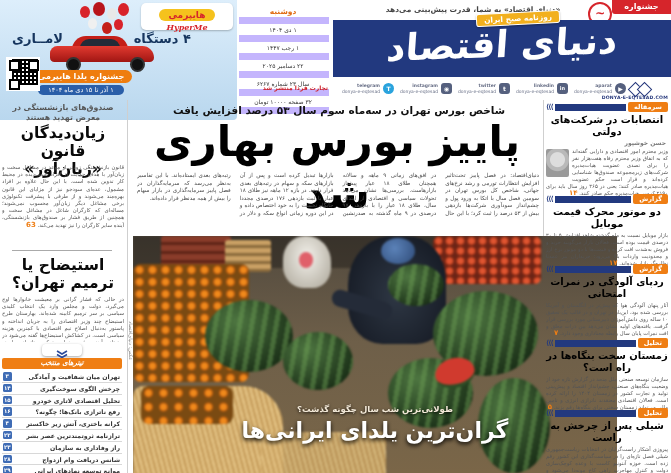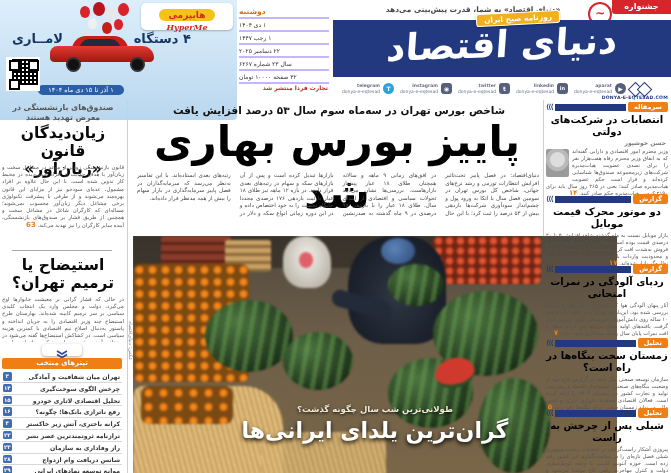--- a/index.html
+++ b/index.html
@@ -18,21 +18,21 @@
   .car-roof{left:72px;top:36px;width:56px;height:14px;background:#c41f18;border-radius:22px 22px 0 0;}
   .car-glass{left:80px;top:39px;width:40px;height:9px;background:#242b38;border-radius:14px 14px 0 0;}
   .wheel{position:absolute;width:11px;height:11px;background:#111;border-radius:50%;border:2px solid #333;}
   .fest-band{left:30px;top:70px;width:102px;height:13px;background:#ef7d0e;border-radius:7px;color:#fff;font-size:8px;font-weight:bold;text-align:center;line-height:13px;}
   .date-band{left:38px;top:85px;width:86px;height:10px;background:#2a5ea8;border-radius:5px;color:#fff;font-size:6.5px;text-align:center;line-height:10px;}
   .qr{left:6px;top:57px;width:30px;height:30px;background:#fff;padding:2px;}
   .qr-in{width:26px;height:26px;background-image:repeating-linear-gradient(0deg,#000 0 2px,transparent 2px 4px),repeating-linear-gradient(90deg,#000 0 2px,#fff 2px 4px);}
   .qr-f{position:absolute;width:7px;height:7px;border:2px solid #000;background:#fff;}
   
   .dateline{left:239px;top:6px;width:90px;}
-  .dl-row{border-bottom:2px solid #c4b5fd;font-size:6px;color:#333;text-align:left;padding:2px 2px 1px 0;line-height:8px;}
+  .dl-row{border-bottom:7px solid #c4b5fd;font-size:6px;color:#333;text-align:center;padding:2px 2px 1px 0;line-height:8px;}
   .dl-week{color:#e06a10;font-weight:bold;font-size:7.5px;}
   .red-note{left:240px;top:84px;width:88px;font-size:6px;color:#cf2127;font-weight:bold;text-align:right;}
   
   .ribbon{left:612px;top:0;width:59px;height:14px;background:#d6252b;color:#fff;font-size:8px;font-weight:bold;text-align:center;line-height:14px;border-radius:0 0 0 3px;}
   .scribble{left:588px;top:2px;width:20px;height:20px;background:#fff;border:2px solid #d6252b;border-radius:50%;color:#d6252b;font-weight:bold;font-size:12px;text-align:center;line-height:18px;}
   .slogan{left:348px;top:5px;width:250px;font-size:7.5px;color:#444;font-weight:bold;text-align:center;}
   .blue-band{left:333px;top:20px;width:338px;height:57px;background:#22397f;}
   .mast-title{position:absolute;left:0;top:2px;width:100%;text-align:center;color:#fff;font-size:37px;font-weight:bold;
               transform:skewX(-6deg) rotate(-2deg);font-family:"DejaVu Serif","DejaVu Sans",serif;}
   .badge{left:476px;top:12px;background:#f2b01e;border:1px solid #fff;border-radius:3px;color:#fff;font-size:7.5px;font-weight:bold;
@@ -77,21 +77,21 @@
   .face{float:left;width:23px;height:28px;margin:1px 3px 1px 0;border-radius:2px;
         background:radial-gradient(circle at 50% 38%,#ddd 0 7px,#b9b9b9 8px 11px,#9a9a9a 12px),#c6c6c6;}
   
   .lc{left:2px;width:122px;}
   .lc-kicker{top:103px;text-align:center;font-size:7.8px;font-weight:bold;color:#555;line-height:10px;}
   .lc-title{text-align:center;font-weight:bold;color:#0a0a0a;font-size:15.5px;line-height:18px;}
   .lc-body{font-size:5.4px;line-height:7.2px;color:#555;text-align:justify;overflow:hidden;}
   .hline{left:12px;width:100px;height:1px;background:#aaa;}
   .chev-box{left:42px;top:344px;width:40px;height:12px;background:#fff;border-radius:4px;box-shadow:0 1px 3px rgba(0,0,0,.35);text-align:center;}
   .hl-header{left:2px;top:358px;width:120px;height:11px;background:#ef7e14;border-radius:2px;color:#fff;font-size:7px;
-             font-weight:bold;text-align:center;line-height:11px;}
+             font-weight:bold;text-align:center;line-height:11px;font-style:italic;}
   .hl-row{position:relative;height:10.8px;border-bottom:1px solid #d8d8d8;}
   .hl-num{position:absolute;left:1px;top:1px;width:8.5px;height:8.5px;background:#3f6cb5;border-radius:1.5px;color:#fff;
           font-size:5.5px;font-weight:bold;text-align:center;line-height:8.5px;}
   .hl-txt{position:absolute;right:2px;top:1px;left:13px;font-size:6.2px;font-weight:bold;color:#333;text-align:right;
           white-space:nowrap;overflow:hidden;line-height:9px;}
 </style>
 </head>
 <body>
 
 <div class="page">
@@ -110,20 +110,21 @@
     <span class="abs balloon" style="left:118px;top:3px;width:11px;height:13px;background:#d8232a;"></span>
     <span class="abs balloon" style="left:88px;top:18px;width:9px;height:11px;background:#f0f0f0;"></span>
     <span class="abs balloon" style="left:102px;top:22px;width:10px;height:12px;background:#c41f18;"></span>
     <span class="abs balloon" style="left:114px;top:19px;width:9px;height:11px;background:#d8232a;"></span>
 
     <div class="abs car-roof"></div>
     <div class="abs car-glass"></div>
     <div class="abs car-body"></div>
     <span class="wheel" style="left:66px;top:57px;"></span>
     <span class="wheel" style="left:130px;top:57px;"></span>
+    <div class="abs fest-band">جشنواره یلدا هایپرمی</div>
     <div class="abs date-band">۱ آذر تا ۱۵ دی ماه ۱۴۰۴</div>
     <div class="abs qr">
       <div class="qr-in"></div>
       <span class="qr-f" style="left:3px;top:3px;"></span>
       <span class="qr-f" style="left:22px;top:3px;"></span>
       <span class="qr-f" style="left:3px;top:22px;"></span>
     </div>
   </div>
 
   <div class="abs dateline">

